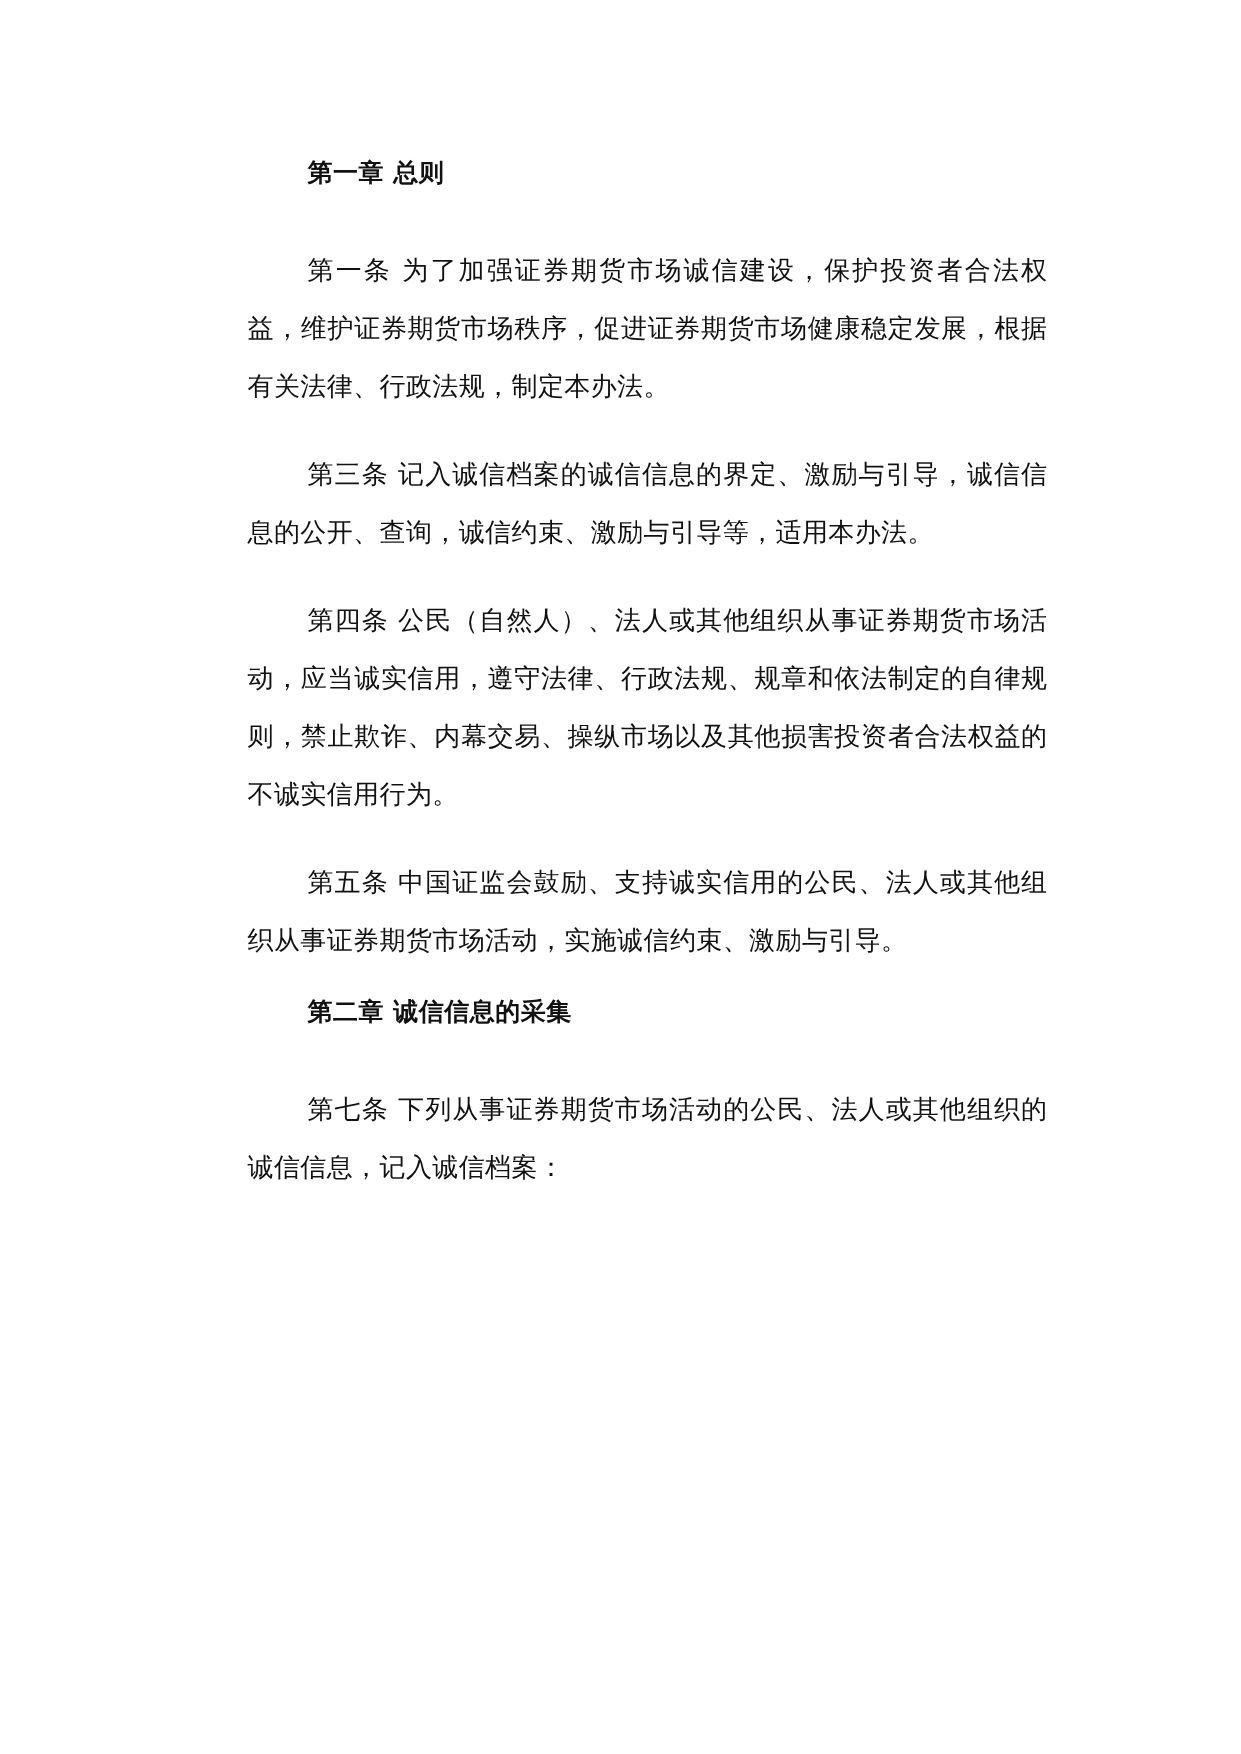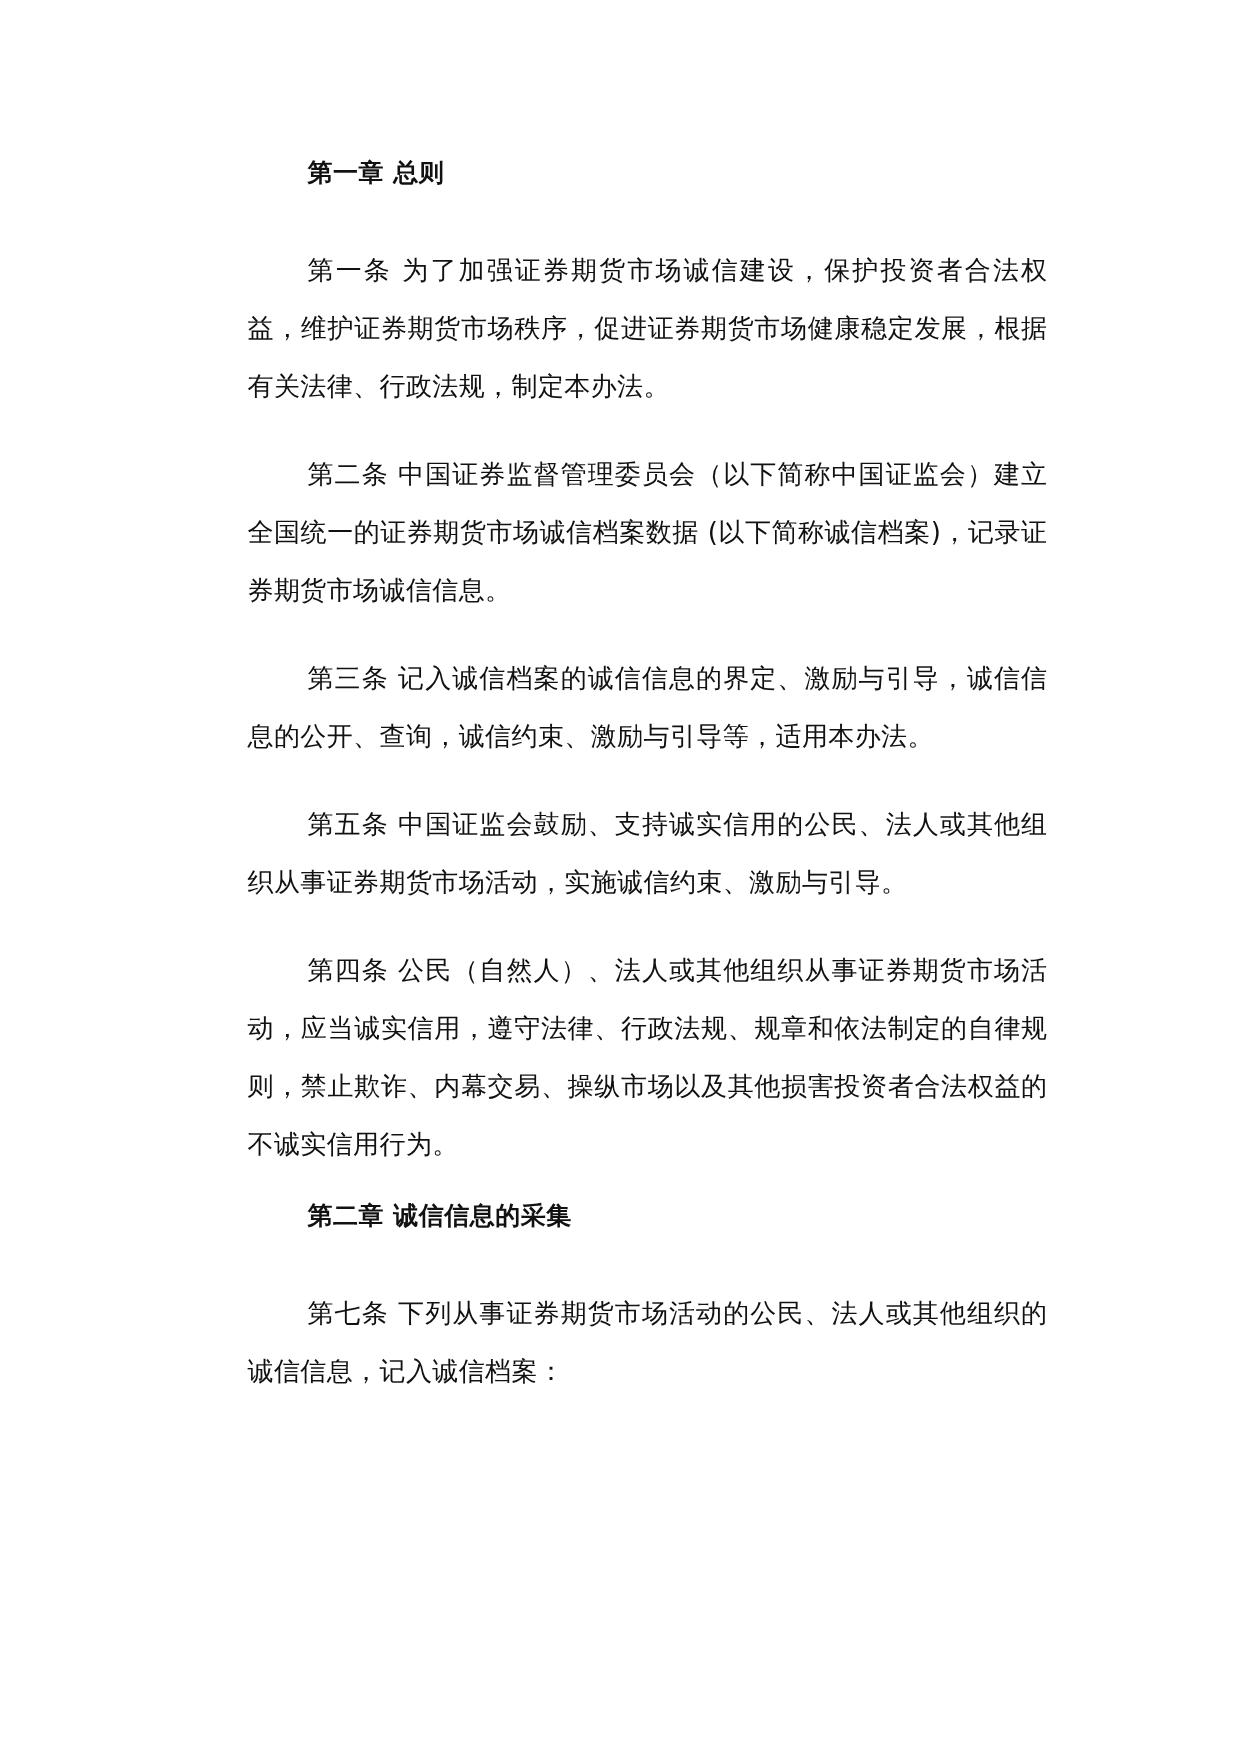--- a/index.html
+++ b/index.html
@@ -54,27 +54,26 @@
 </head>
 <body>
 
 <div class="page">
   <div class="doc-body">
 
     <h2 class="heading">第一章  总则</h2>
 
     <p class="para">第一条  为了加强证券期货市场诚信建设，保护投资者合法权益，维护证券期货市场秩序，促进证券期货市场健康稳定发展，根据有关法律、行政法规，制定本办法。</p>
 
-    <p class="para">第二条  中国证券监督管理委员会（以下简称中国证监会）建立全国统一的证券期货市场诚信档案数据 (以下简称诚信档案)，记录证券期货市场诚信信息。</p>
 
     <p class="para">第三条  记入诚信档案的诚信信息的界定、激励与引导，诚信信息的公开、查询，诚信约束、激励与引导等，适用本办法。</p>
 
+    <p class="para">第四条  公民（自然人）、法人或其他组织从事证券期货市场活动，应当诚实信用，遵守法律、行政法规、规章和依法制定的自律规则，禁止欺诈、内幕交易、操纵市场以及其他损害投资者合法权益的不诚实信用行为。</p>
+
     <p class="para">第五条  中国证监会鼓励、支持诚实信用的公民、法人或其他组织从事证券期货市场活动，实施诚信约束、激励与引导。</p>
-
-    <p class="para">第四条  公民（自然人）、法人或其他组织从事证券期货市场活动，应当诚实信用，遵守法律、行政法规、规章和依法制定的自律规则，禁止欺诈、内幕交易、操纵市场以及其他损害投资者合法权益的不诚实信用行为。</p>
 
 
     <h2 class="heading mid">第二章  诚信信息的采集</h2>
 
     <p class="para">第七条  下列从事证券期货市场活动的公民、法人或其他组织的诚信信息，记入诚信档案：</p>
 
   </div>
 </div>
 
 </body></html>

